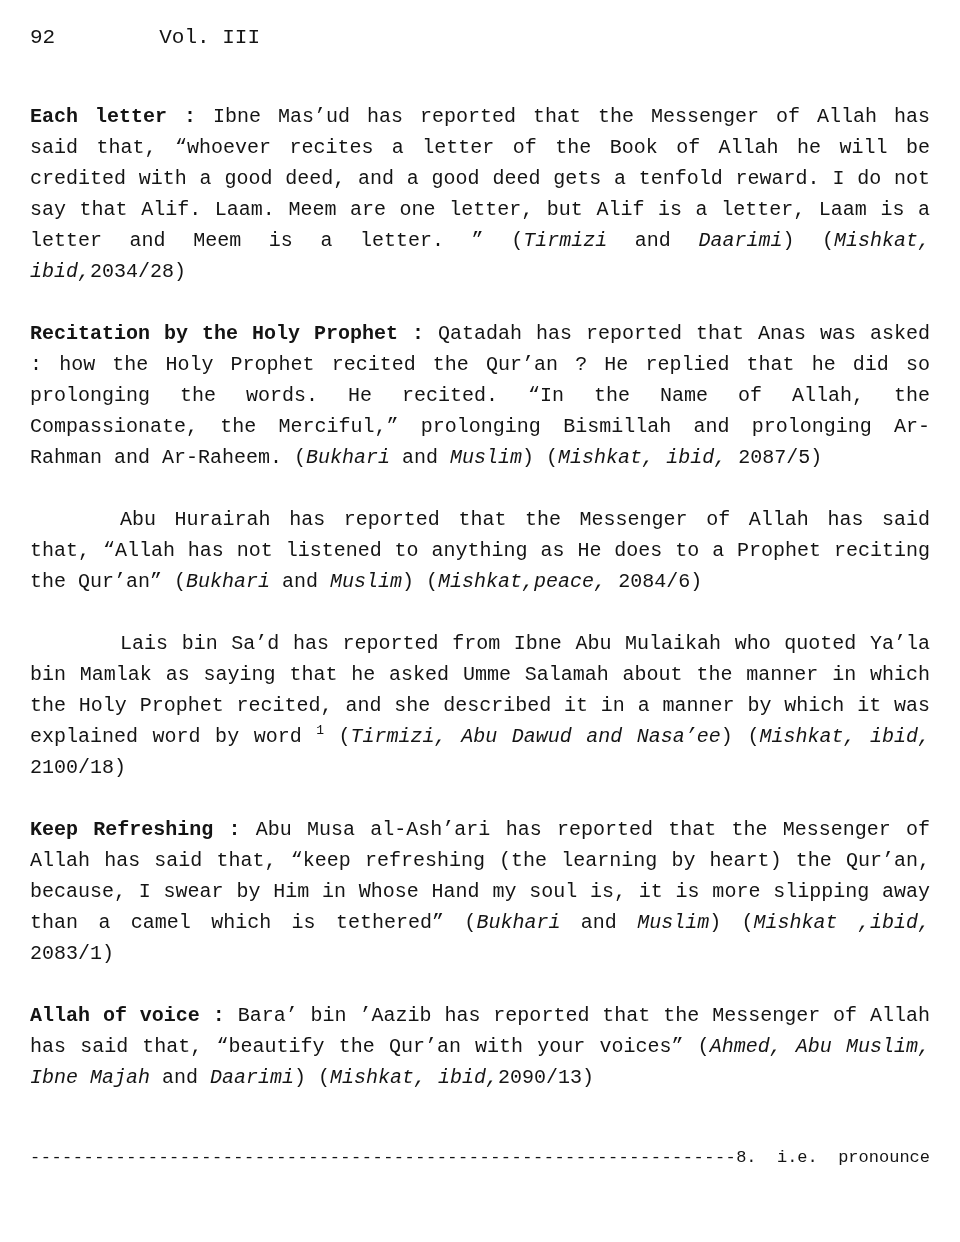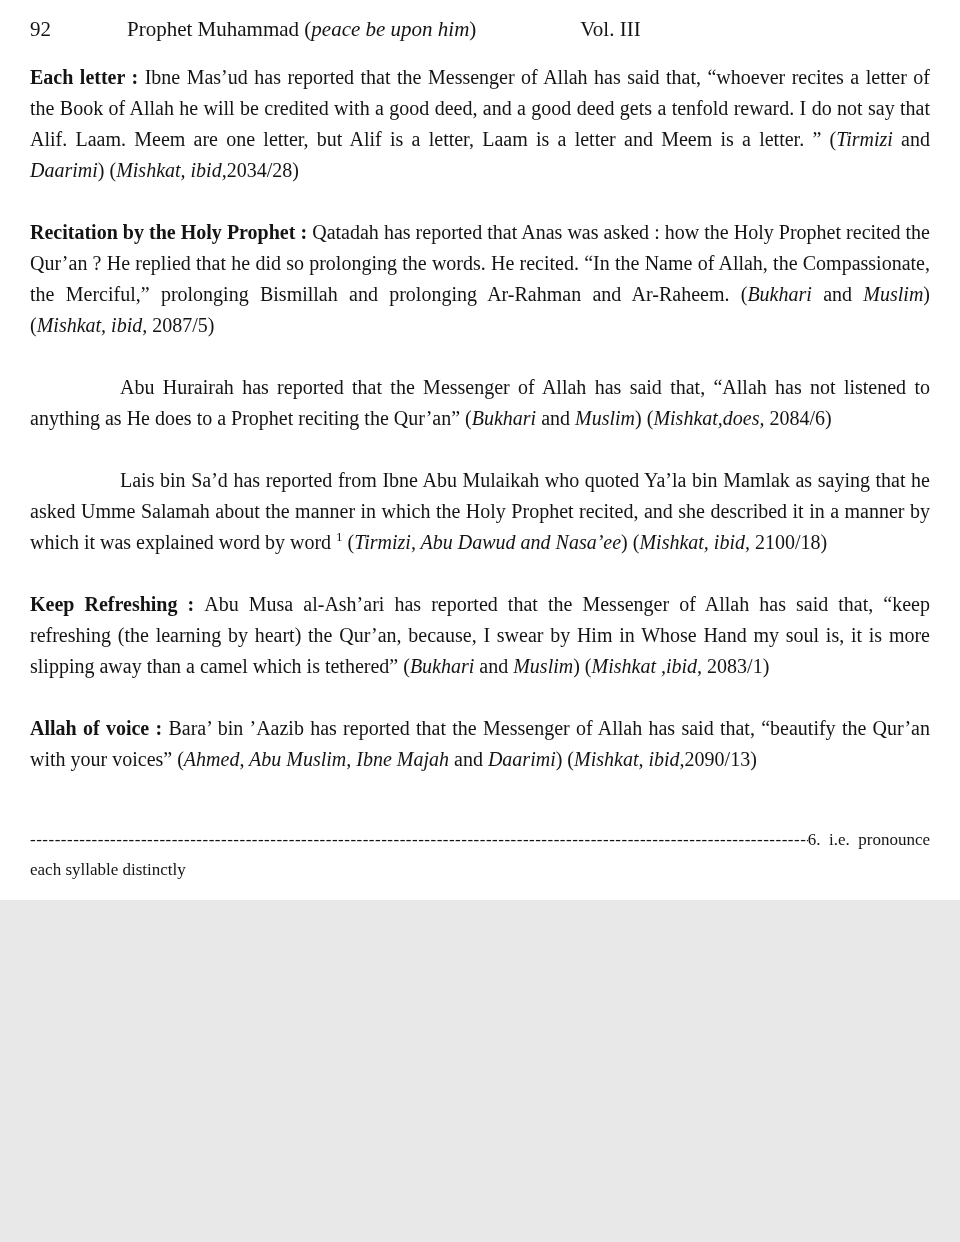--- a/index.html
+++ b/index.html
@@ -3,42 +3,42 @@
 <meta charset="utf-8">
 <style>
   html, body {
     margin: 0;
     padding: 0;
     background: #e8e8e8;
   }
   .page {
     position: relative;
     width: 960px;
-    height: 900px;
+    height: 1242px;
     margin: 0 auto;
     background: #ffffff;
     color: #141414;
-    font-family: Liberation Serif, serif;
+    font-family: Liberation Mono, monospace;
     box-sizing: border-box;
-    padding: 14px 30px 0 30px;
+    padding: 22px 30px 0 30px;
     overflow: hidden;
   }
   .header {
     display: flex;
     align-items: baseline;
     font-size: 21px;
     line-height: 31px;
     white-space: nowrap;
   }
   .header .page-num { }
   .header .book-title { margin-left: 76px; }
   .header .volume { margin-left: 104px; }
 
   .body-text {
-    margin-top: 17px;
+    margin-top: 48px;
     font-size: 20px;
     line-height: 31px;
     text-align: justify;
   }
   .para {
     margin: 0 0 31px 0;
   }
   .para.indent {
     text-indent: 90px;
   }
@@ -73,34 +73,32 @@
     white-space: pre;
   }
 </style>
 </head>
 <body>
 
 <div class="page">
 
   <div class="header">
     <span class="page-num">92</span>
-    <span class="book-title"><span>Prophet Muhammad (</span><span class="run-italic">peace be upon him</span><span>)</span></span>
     <span class="volume">Vol. III</span>
   </div>
 
   <div class="body-text">
     <p class="para"><span class="run-bold">Each letter : </span><span>Ibne Mas’ud has reported that the Messenger of Allah has said that, “whoever recites a letter of the Book of Allah he will be credited with a good deed, and a good deed gets a tenfold reward. I do not say that Alif. Laam. Meem are one letter, but Alif is a letter, Laam is a letter and Meem is a letter. ” (</span><span class="run-italic">Tirmizi</span><span> and </span><span class="run-italic">Daarimi</span><span>) (</span><span class="run-italic">Mishkat, ibid,</span><span>2034/28)</span></p>
     <p class="para"><span class="run-bold">Recitation by the Holy Prophet :  </span><span>Qatadah has reported that Anas was asked : how the Holy Prophet recited the Qur’an ? He replied that he did so prolonging the words. He recited. “In the Name of Allah, the Compassionate, the Merciful,” prolonging Bismillah and prolonging Ar-Rahman and Ar-Raheem. (</span><span class="run-italic">Bukhari</span><span> and </span><span class="run-italic">Muslim</span><span>) (</span><span class="run-italic">Mishkat, ibid,</span><span> 2087/5)</span></p>
-    <p class="para indent"><span>Abu Hurairah has reported that the Messenger of Allah has said that, “Allah has not listened to anything as He does to a Prophet reciting the Qur’an” (</span><span class="run-italic">Bukhari</span><span> and </span><span class="run-italic">Muslim</span><span>) (</span><span class="run-italic">Mishkat,does,</span><span> 2084/6)</span></p>
+    <p class="para indent"><span>Abu Hurairah has reported that the Messenger of Allah has said that, “Allah has not listened to anything as He does to a Prophet reciting the Qur’an” (</span><span class="run-italic">Bukhari</span><span> and </span><span class="run-italic">Muslim</span><span>) (</span><span class="run-italic">Mishkat,peace,</span><span> 2084/6)</span></p>
     <p class="para indent"><span>Lais bin Sa’d has reported from Ibne Abu Mulaikah who quoted Ya’la bin Mamlak as saying that he asked Umme Salamah about the manner in which the Holy Prophet recited, and she described it in a manner by which it was explained word by word </span><span class="run-sup">1</span><span> (</span><span class="run-italic">Tirmizi, Abu Dawud and Nasa’ee</span><span>)  (</span><span class="run-italic">Mishkat, ibid,</span><span> 2100/18)</span></p>
     <p class="para"><span class="run-bold">Keep Refreshing : </span><span>Abu Musa al-Ash’ari has reported that the Messenger of Allah has said that, “keep refreshing (the learning by heart) the Qur’an, because, I swear by Him in Whose Hand my soul is, it is more slipping away than a camel which is tethered” (</span><span class="run-italic">Bukhari</span><span> and </span><span class="run-italic">Muslim</span><span>) (</span><span class="run-italic">Mishkat ,ibid,</span><span> 2083/1)</span></p>
     <p class="para"><span class="run-bold">Allah of voice :  </span><span>Bara’ bin ’Aazib has reported that the Messenger of Allah has said that, “beautify the Qur’an with your voices” (</span><span class="run-italic">Ahmed, Abu Muslim, Ibne Majah</span><span> and </span><span class="run-italic">Daarimi</span><span>) (</span><span class="run-italic">Mishkat, ibid,</span><span>2090/13)</span></p>
 
     <div class="footnote">
       <div class="fn-line1">
         <span class="fn-dashes">--------------------------------------------------------------------------------------------------------------------------------------------------</span>
-        <span class="fn-label">6.  i.e.  pronounce</span>
+        <span class="fn-label">8.  i.e.  pronounce</span>
       </div>
-      <div class="fn-line2">each syllable distinctly</div>
     </div>
   </div>
 
 </div>
 
 </body></html>

